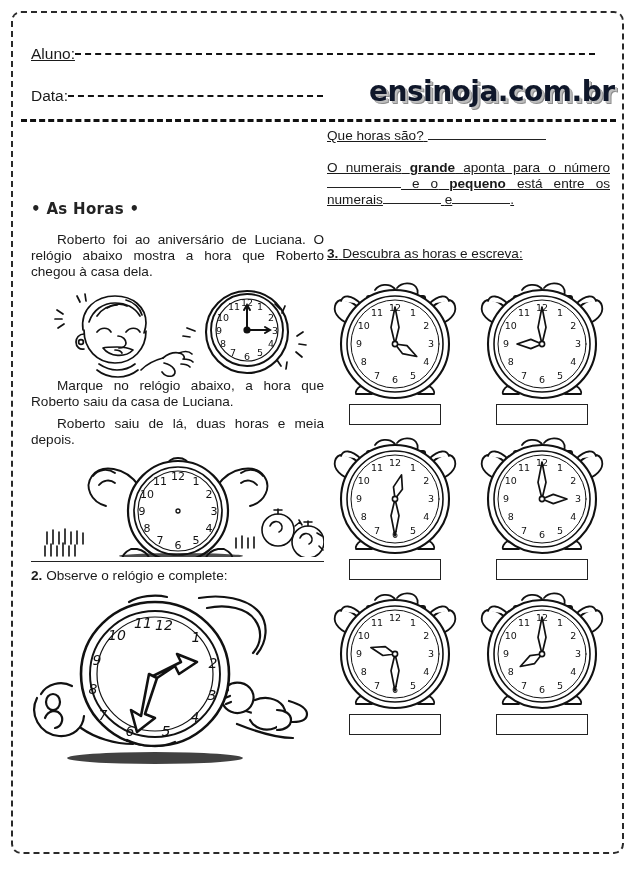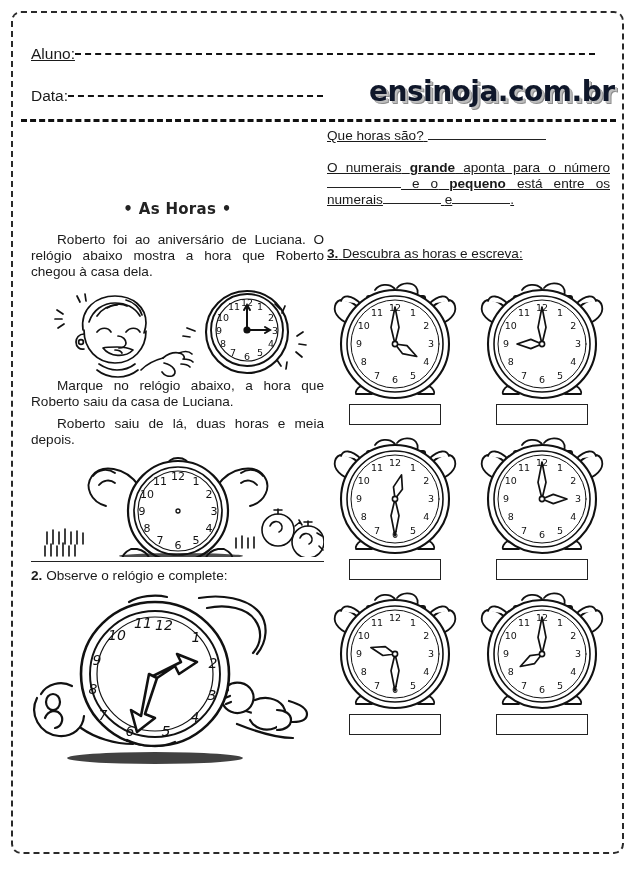--- a/index.html
+++ b/index.html
@@ -90,21 +90,20 @@
   }
   .col-right {
     position: absolute;
     left: 314px;
     top: 0;
     width: 283px;
     text-decoration: underline;
   }
 
   .section-title {
-    text-align: center;
     font-family: "DejaVu Sans", sans-serif;
     font-weight: bold;
     font-size: 15px;
     letter-spacing: 0.3px;
     margin-top: 72px;
     margin-bottom: 14px;
     color: #232323;
   }
 
   p.q {

